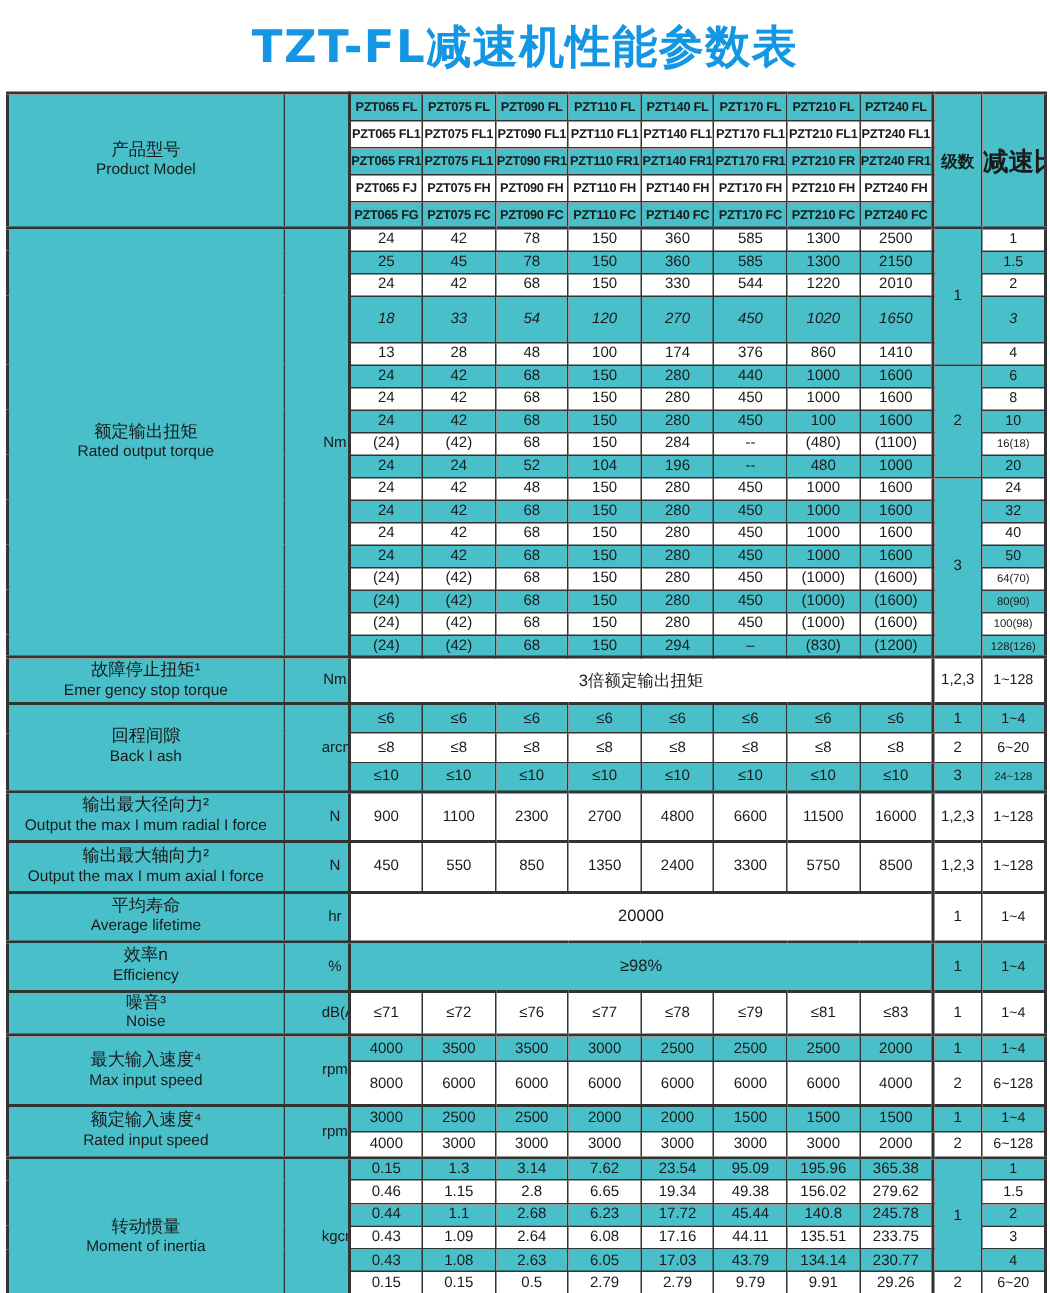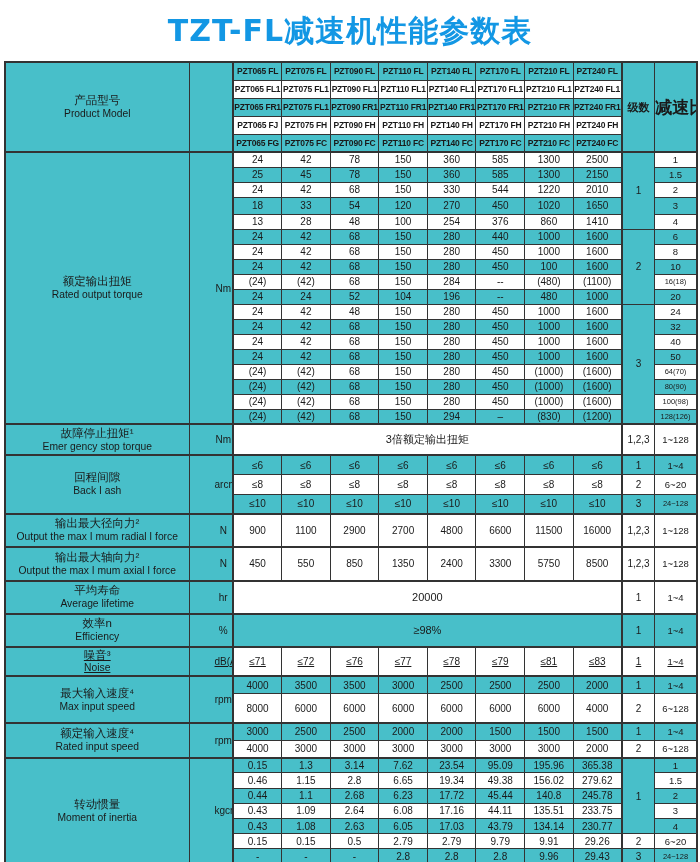--- a/index.html
+++ b/index.html
@@ -135,37 +135,37 @@
         <td class="white data">24</td>
         <td class="white data">42</td>
         <td class="white data">68</td>
         <td class="white data">150</td>
         <td class="white data">330</td>
         <td class="white data">544</td>
         <td class="white data">1220</td>
         <td class="white data">2010</td>
         <td class="white ratio-td">2</td>
       </tr>
-      <tr style="height: 17px;">
+      <tr style="height: 31px; font-style: italic;">
         <td class="teal data">18</td>
         <td class="teal data">33</td>
         <td class="teal data">54</td>
         <td class="teal data">120</td>
         <td class="teal data">270</td>
         <td class="teal data">450</td>
         <td class="teal data">1020</td>
         <td class="teal data">1650</td>
         <td class="teal ratio-td">3</td>
       </tr>
       <tr style="height: 15px;">
         <td class="white data">13</td>
         <td class="white data">28</td>
         <td class="white data">48</td>
         <td class="white data">100</td>
-        <td class="white data">254</td>
+        <td class="white data">174</td>
         <td class="white data">376</td>
         <td class="white data">860</td>
         <td class="white data">1410</td>
         <td class="white ratio-td">4</td>
       </tr>
       <tr style="height: 15px;">
         <td class="teal data">24</td>
         <td class="teal data">42</td>
         <td class="teal data">68</td>
         <td class="teal data">150</td>
@@ -361,21 +361,21 @@
         <td class="teal ratio-td small">24~128</td>
       </tr>
       <tr class="sec-start" style="height: 33px;">
         <td class="teal label-td" rowspan="1">
           <div class="label-zh">输出最大径向力²</div>
           <div class="label-en">Output the max I mum radial I force</div>
         </td>
         <td class="teal unit-td" rowspan="1">N</td>
         <td class="white data">900</td>
         <td class="white data">1100</td>
-        <td class="white data">2900</td>
+        <td class="white data">2300</td>
         <td class="white data">2700</td>
         <td class="white data">4800</td>
         <td class="white data">6600</td>
         <td class="white data">11500</td>
         <td class="white data">16000</td>
         <td class="white stage-td">1,2,3</td>
         <td class="white ratio-td">1~128</td>
       </tr>
       <tr class="sec-start" style="height: 34px;">
         <td class="teal label-td" rowspan="1">
@@ -407,21 +407,21 @@
       <tr class="sec-start" style="height: 33px;">
         <td class="teal label-td" rowspan="1">
           <div class="label-zh">效率n</div>
           <div class="label-en">Efficiency</div>
         </td>
         <td class="teal unit-td" rowspan="1">%</td>
         <td class="teal data merged" colspan="8">≥98%</td>
         <td class="teal stage-td">1</td>
         <td class="teal ratio-td">1~4</td>
       </tr>
-      <tr class="sec-start" style="height: 28px; text-decoration: underline;">
+      <tr class="sec-start" style="height: 28px;">
         <td class="teal label-td" rowspan="1">
           <div class="label-zh">噪音³</div>
           <div class="label-en">Noise</div>
         </td>
         <td class="teal unit-td" rowspan="1">dB(A)</td>
         <td class="white data">≤71</td>
         <td class="white data">≤72</td>
         <td class="white data">≤76</td>
         <td class="white data">≤77</td>
         <td class="white data">≤78</td>

